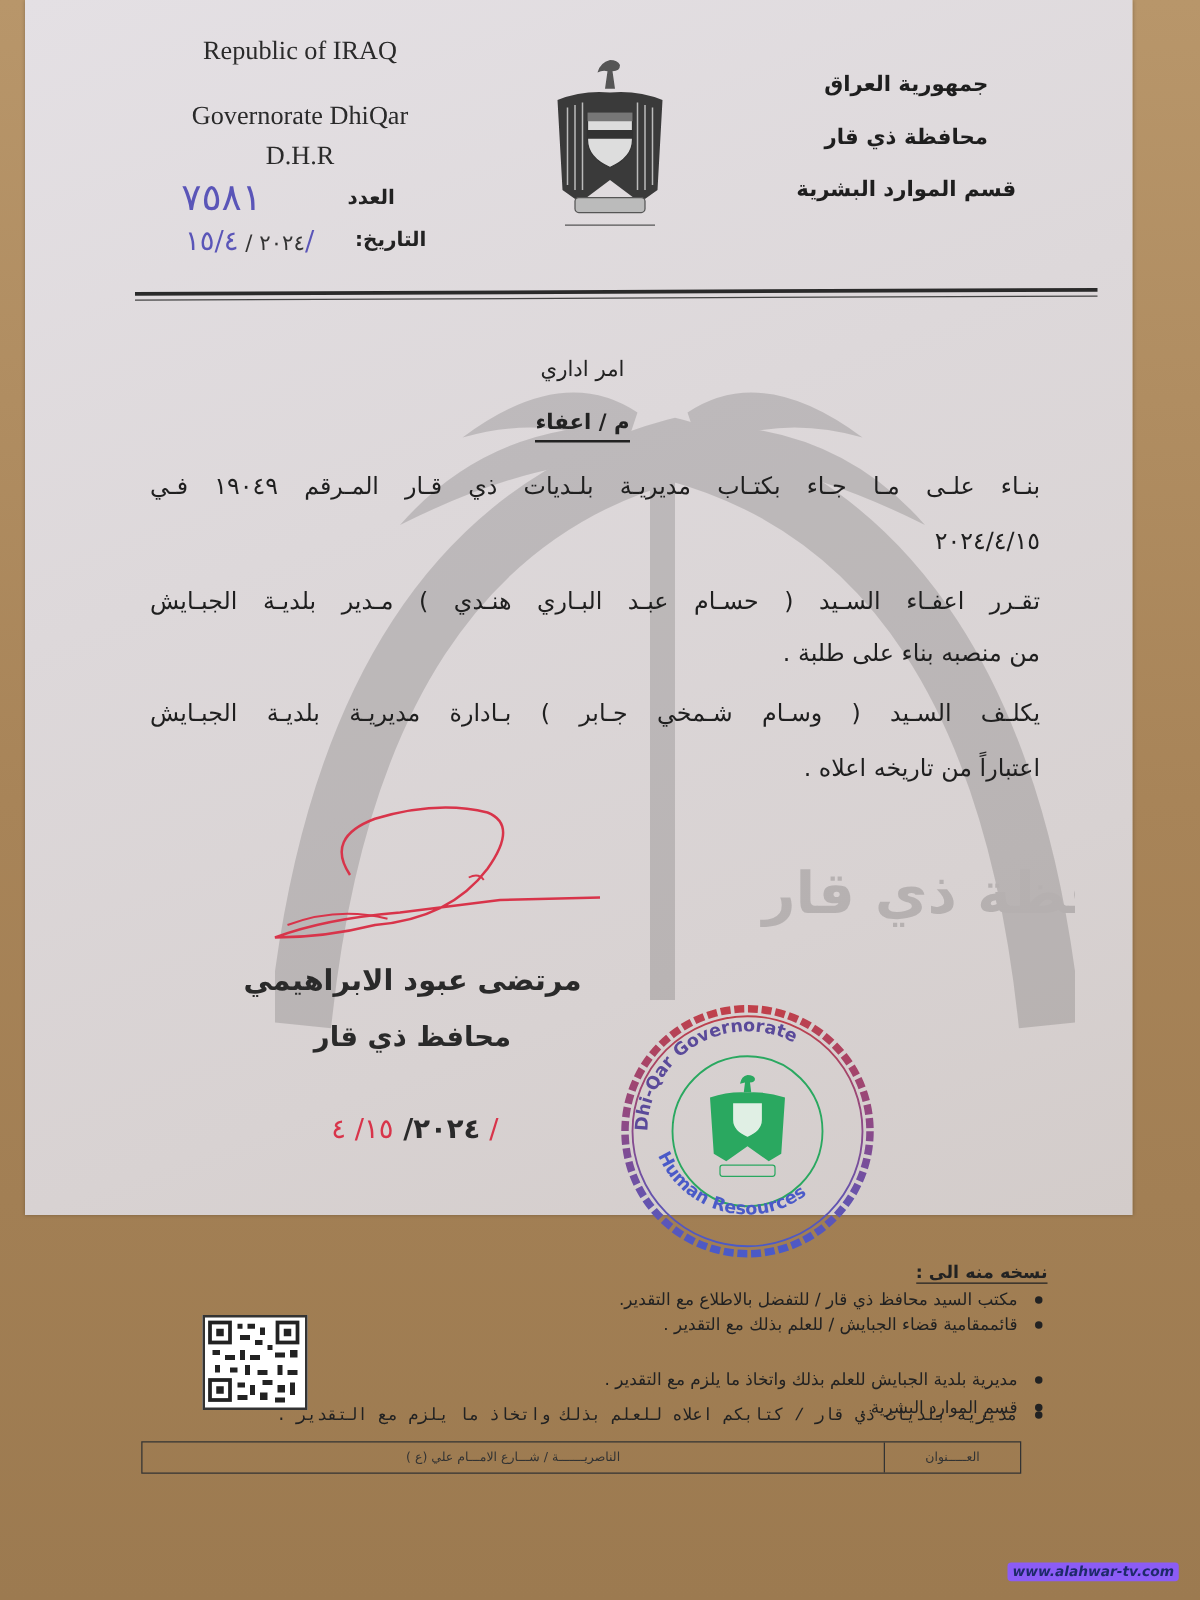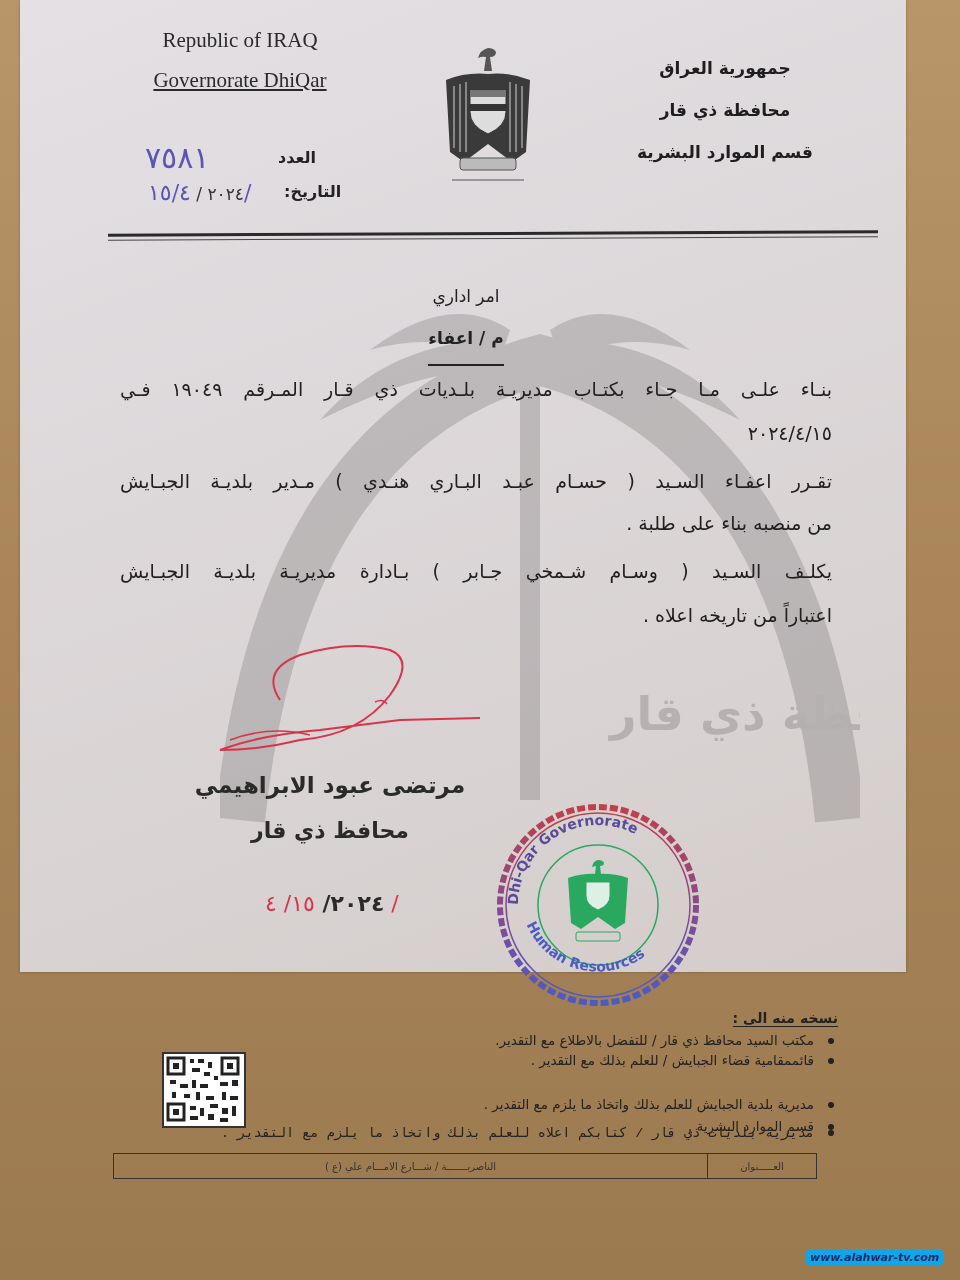--- a/index.html
+++ b/index.html
@@ -19,29 +19,30 @@
   .rule2{position:absolute;left:88px;width:770px;height:1px;background:#444;}
   .body-line{position:absolute;left:100px;width:712px;font-size:19px;direction:rtl;text-align:justify;text-align-last:justify;color:#1f1f1f;}
   .body-line.short{text-align-last:right;}
   .cc-item{position:absolute;right:72px;font-size:13.5px;direction:rtl;color:#222;white-space:nowrap;}
   .cc-item .bullet{display:inline-block;width:6px;height:6px;border-radius:50%;background:#222;margin-left:14px;vertical-align:middle;}
   .footer-box{position:absolute;left:93px;top:1153px;width:702px;height:24px;border:1px solid #333;display:flex;direction:rtl;font-size:10px;color:#333;}
   .footer-box .lbl{width:108px;border-left:1px solid #333;display:flex;align-items:center;justify-content:center;}
   .footer-box .val{flex:1;display:flex;align-items:center;justify-content:center;}
   .watermark{position:absolute;left:200px;top:300px;width:640px;height:560px;opacity:.18;}
   .qr{position:absolute;left:142px;top:1052px;width:80px;height:72px;background:#fff;border:2px solid #333;}
-  .site{position:absolute;left:806px;top:1250px;font-family:"DejaVu Sans",sans-serif;font-style:italic;font-weight:bold;font-size:11px;color:#1e2a6a;background:#0ea5e9;padding:1px 4px;border-radius:3px;}
+  .site{position:absolute;left:806px;top:1250px;font-family:"DejaVu Sans",sans-serif;font-style:italic;font-weight:bold;font-size:11px;color:#1e2a6a;background:#8b5cf6;padding:1px 4px;border-radius:3px;}
 </style>
 </head>
 <body>
 
 <div class="paper">
 
   <div class="abs en-head" style="left:90px;top:28px;">Republic of IRAQ</div>
-  <div class="abs en-head" style="left:90px;top:68px;text-decoration:underline;">Governorate DhiQar</div>
+  <div class="abs en-head" style="left:90px;top:80px;">Governorate DhiQar</div>
+  <div class="abs en-head" style="left:90px;top:112px;">D.H.R</div>
 
   <div class="abs ar" style="left:258px;top:148px;font-weight:bold;font-size:16px;">العدد</div>
   <div class="abs hand-blue" style="left:125px;top:140px;font-size:30px;letter-spacing:4px;">٧٥٨١</div>
   <div class="abs ar" style="left:264px;top:182px;font-weight:bold;font-size:16px;">التاريخ:</div>
   <div class="abs" style="left:128px;top:180px;font-size:17px;color:#333;direction:ltr;">
     <span>٢٠٢٤</span><span style="color:#333"> / </span><span class="hand-blue" style="font-size:22px;">١٥/٤/</span>
   </div>
 
   <div class="abs" style="left:418px;top:40px;width:100px;height:145px;">
     <svg width="100" height="145" viewBox="0 0 100 145">
@@ -75,21 +76,21 @@
       <path d="M20 520 Q60 130 320 60 Q580 130 620 520" fill="none" stroke="#333" stroke-width="50"></path>
       <path d="M290 30 q-60 -40 -140 20 q70 -20 130 10z M330 30 q60 -40 140 20 q-70 -20 -130 10z" fill="#333"></path>
       <path d="M280 40 q-110 0 -180 80 q100 -50 170 -50z M340 40 q110 0 180 80 q-100 -50 -170 -50z" fill="#333"></path>
       <rect x="300" y="40" width="20" height="460" fill="#333"></rect>
       <text x="390" y="430" font-size="46" font-family="DejaVu Sans, sans-serif" font-weight="bold" fill="#222">محافظة ذي قار</text>
     </svg>
   </div>
 
   <div class="abs ar" style="left:376px;top:286px;width:140px;text-align:center;font-size:17px;">امر اداري</div>
   <div class="abs ar" style="left:376px;top:328px;width:140px;text-align:center;font-size:17px;font-weight:bold;">
-    <span style="border-bottom:2px solid #222;padding-bottom:16px;">م / اعفاء</span>
+    <span style="border-bottom:2px solid #222;padding-bottom:4px;">م / اعفاء</span>
   </div>
 
   <div class="body-line" style="top:378px;">بنـاء علـى مـا جـاء بكتـاب مديريـة بلـديات ذي قـار المـرقم ١٩٠٤٩ فـي</div>
   <div class="body-line short" style="top:422px;">٢٠٢٤/٤/١٥</div>
   <div class="body-line" style="top:470px;">تقـرر اعفـاء السـيد ( حسـام عبـد البـاري هنـدي ) مـدير بلديـة الجبـايش</div>
   <div class="body-line short" style="top:512px;">من منصبه بناء على طلبة .</div>
   <div class="body-line" style="top:560px;">يكلـف السـيد ( وسـام شـمخي جـابر ) بـادارة مديريـة بلديـة الجبـايش</div>
   <div class="body-line short" style="top:604px;">اعتباراً من تاريخه اعلاه .</div>
 
   <div class="abs" style="left:180px;top:640px;width:300px;height:120px;">

